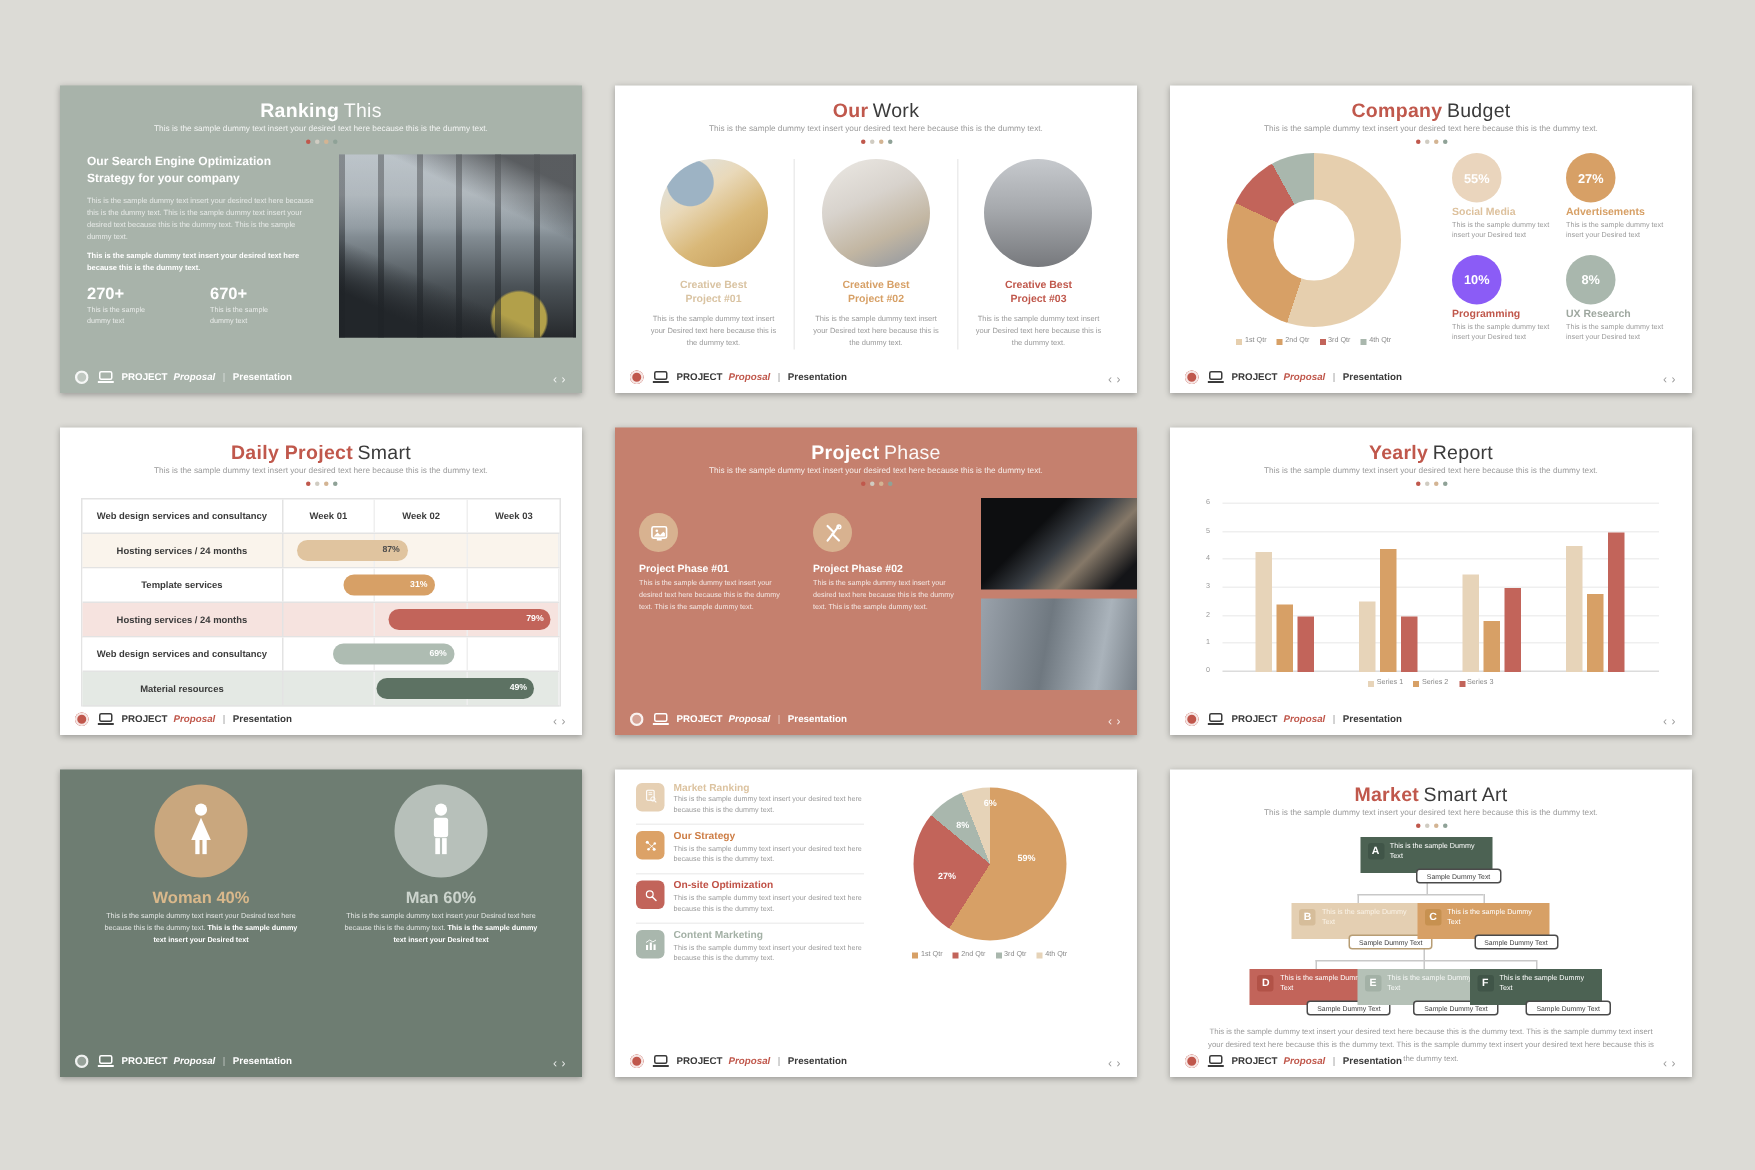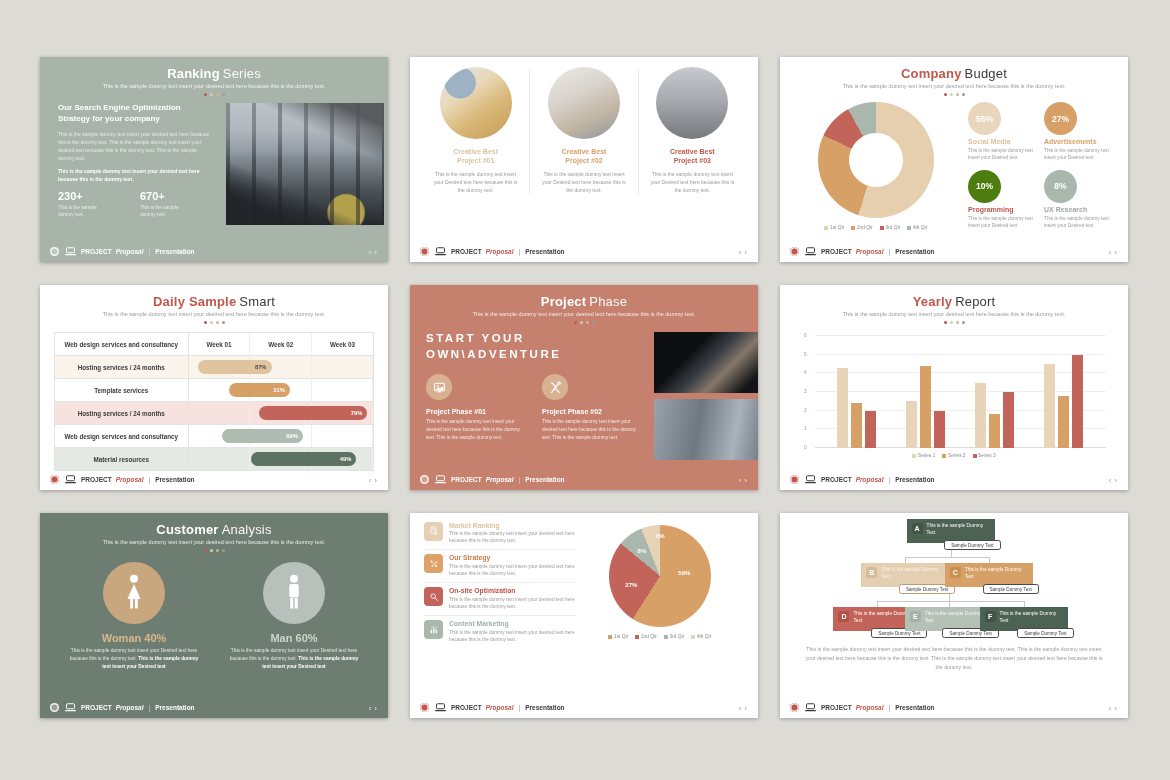--- a/index.html
+++ b/index.html
@@ -163,37 +163,37 @@
   .cl { position:absolute; background:#c8c8c8; }
   .sa-par { font-size:5.2px; color:#9a9a9a; line-height:1.7; text-align:center; padding:2px 22px 0; }
 </style>
 </head>
 <body>
 
 <div class="grid">
 
   <div class="slide sage dark">
     <div class="slide-header">
-      <div class="slide-title"><span class="tp1">Ranking</span><span class="tp2">Series</span></div>
+      <div class="slide-title"><span class="tp1">Ranking</span><span class="tp2">This</span></div>
       <div class="subtitle">This is the sample dummy text insert your desired text here because this is the dummy text.</div>
       <div class="dots">
           <span class="dot" style="background: rgb(192, 88, 76);"></span>
           <span class="dot" style="background: rgb(208, 204, 194);"></span>
           <span class="dot" style="background: rgb(211, 180, 147);"></span>
           <span class="dot" style="background: rgb(143, 162, 151);"></span>
         </div>
     </div>
     <div class="bm-body">
       <div class="bm-left">
         <div class="bm-h">Our Search Engine Optimization Strategy for your company</div>
         <div class="bm-p">This is the sample dummy text insert your desired text here because this is the dummy text. This is the sample dummy text insert your desired text because this is the dummy text. This is the sample dummy text.</div>
         <div class="bm-pb">This is the sample dummy text insert your desired text here because this is the dummy text.</div>
         <div class="bm-stats">
           <div>
-            <div class="bm-val">230+</div>
+            <div class="bm-val">270+</div>
             <div class="bm-cap">This is the sample dummy text</div>
           </div>
           <div>
             <div class="bm-val">670+</div>
             <div class="bm-cap">This is the sample dummy text</div>
           </div>
         </div>
       </div>
       <div class="bm-photo"></div>
     </div>
@@ -207,20 +207,30 @@
         </span>
         <span class="fb">PROJECT</span>
         <span class="fa">Proposal</span>
         <span class="fs">|</span>
         <span class="fp">Presentation</span>
       </div>
     <div class="nav"><span>‹</span><span>›</span></div>
   </div>
 
   <div class="slide">
+    <div class="slide-header">
+      <div class="slide-title"><span class="tp1">Our</span><span class="tp2">Work</span></div>
+      <div class="subtitle">This is the sample dummy text insert your desired text here because this is the dummy text.</div>
+      <div class="dots">
+          <span class="dot" style="background: rgb(192, 88, 76);"></span>
+          <span class="dot" style="background: rgb(208, 204, 194);"></span>
+          <span class="dot" style="background: rgb(211, 180, 147);"></span>
+          <span class="dot" style="background: rgb(143, 162, 151);"></span>
+        </div>
+    </div>
     <div class="ow-body">
         <div class="project">
           <div class="pphoto p0"></div>
           <div class="pname" style="color: rgb(217, 195, 162);">Creative Best
 Project #01</div>
           <div class="pdesc">This is the sample dummy text insert your Desired text here because this is the dummy text.</div>
         </div>
         <div class="project">
           <div class="pphoto p1"></div>
           <div class="pname" style="color: rgb(215, 160, 102);">Creative Best
@@ -288,21 +298,21 @@
             <div class="circle" style="background: rgb(234, 213, 189);">55%</div>
             <div class="slabel" style="color: rgb(221, 193, 157);">Social Media</div>
             <div class="sdesc">This is the sample dummy text insert your Desired text</div>
           </div>
           <div class="stat">
             <div class="circle" style="background: rgb(215, 160, 102);">27%</div>
             <div class="slabel" style="color: rgb(215, 160, 102);">Advertisements</div>
             <div class="sdesc">This is the sample dummy text insert your Desired text</div>
           </div>
           <div class="stat">
-            <div class="circle" style="background: #4d7c0f;">10%</div>
+            <div class="circle" style="background: #8b5cf6;">10%</div>
             <div class="slabel" style="color: rgb(192, 88, 76);">Programming</div>
             <div class="sdesc">This is the sample dummy text insert your Desired text</div>
           </div>
           <div class="stat">
             <div class="circle" style="background: rgb(169, 183, 173);">8%</div>
             <div class="slabel" style="color: rgb(159, 168, 160);">UX Research</div>
             <div class="sdesc">This is the sample dummy text insert your Desired text</div>
           </div>
         </div>
     </div>
@@ -317,21 +327,21 @@
         <span class="fb">PROJECT</span>
         <span class="fa">Proposal</span>
         <span class="fs">|</span>
         <span class="fp">Presentation</span>
       </div>
     <div class="nav"><span>‹</span><span>›</span></div>
   </div>
 
   <div class="slide">
     <div class="slide-header">
-      <div class="slide-title"><span class="tp1">Daily Sample</span><span class="tp2">Smart</span></div>
+      <div class="slide-title"><span class="tp1">Daily Project</span><span class="tp2">Smart</span></div>
       <div class="subtitle">This is the sample dummy text insert your desired text here because this is the dummy text.</div>
       <div class="dots">
           <span class="dot" style="background: rgb(192, 88, 76);"></span>
           <span class="dot" style="background: rgb(208, 204, 194);"></span>
           <span class="dot" style="background: rgb(211, 180, 147);"></span>
           <span class="dot" style="background: rgb(143, 162, 151);"></span>
         </div>
     </div>
     <div class="ptable" id="gantt">
         <div class="trow">
@@ -410,24 +420,20 @@
       <div class="subtitle">This is the sample dummy text insert your desired text here because this is the dummy text.</div>
       <div class="dots">
           <span class="dot" style="background: rgb(192, 88, 76);"></span>
           <span class="dot" style="background: rgb(208, 204, 194);"></span>
           <span class="dot" style="background: rgb(211, 180, 147);"></span>
           <span class="dot" style="background: rgb(143, 162, 151);"></span>
         </div>
     </div>
     <div class="pp-body">
       <div class="pp-left">
-        <div class="headline">
-          <div>START YOUR</div>
-          <div>OWN\ADVENTURE</div>
-        </div>
         <div class="phases">
           <div class="phase">
             <div class="icon-circle">
               <svg width="13" height="13" viewBox="0 0 24 24">
                   <rect x="3" y="4" width="18" height="14" rx="2" fill="none" stroke="#fff" stroke-width="2"></rect>
                   <circle cx="9" cy="9" r="1.6" fill="#fff"></circle>
                   <path d="M5 16 L10 11 L13 14 L17 10 L19 12 V16 Z" fill="#fff"></path>
                   <rect x="9" y="19" width="6" height="2" fill="#fff"></rect>
                 </svg>
             </div>
@@ -548,30 +554,20 @@
         </span>
         <span class="fb">PROJECT</span>
         <span class="fa">Proposal</span>
         <span class="fs">|</span>
         <span class="fp">Presentation</span>
       </div>
     <div class="nav"><span>‹</span><span>›</span></div>
   </div>
 
   <div class="slide darkgreen dark">
-    <div class="slide-header">
-      <div class="slide-title"><span class="tp1">Customer</span><span class="tp2">Analysis</span></div>
-      <div class="subtitle">This is the sample dummy text insert your desired text here because this is the dummy text.</div>
-      <div class="dots">
-          <span class="dot" style="background: rgb(192, 88, 76);"></span>
-          <span class="dot" style="background: rgb(208, 204, 194);"></span>
-          <span class="dot" style="background: rgb(211, 180, 147);"></span>
-          <span class="dot" style="background: rgb(143, 162, 151);"></span>
-        </div>
-    </div>
     <div class="ca-body">
       <div class="person">
         <div class="pcircle" id="circleW" style="background: rgb(201, 167, 126);">
           <svg width="30" height="38" viewBox="0 0 24 32">
               <circle cx="12" cy="4" r="3.4" fill="#fff"></circle>
               <path d="M12 8.5 L17.5 21 L6.5 21 Z" fill="#fff"></path>
               <rect x="8.8" y="21" width="2.4" height="8" fill="#fff"></rect>
               <rect x="12.8" y="21" width="2.4" height="8" fill="#fff"></rect>
             </svg>
         </div>
@@ -704,20 +700,30 @@
         </span>
         <span class="fb">PROJECT</span>
         <span class="fa">Proposal</span>
         <span class="fs">|</span>
         <span class="fp">Presentation</span>
       </div>
     <div class="nav"><span>‹</span><span>›</span></div>
   </div>
 
   <div class="slide">
+    <div class="slide-header">
+      <div class="slide-title"><span class="tp1">Market</span><span class="tp2">Smart Art</span></div>
+      <div class="subtitle">This is the sample dummy text insert your desired text here because this is the dummy text.</div>
+      <div class="dots">
+          <span class="dot" style="background: rgb(192, 88, 76);"></span>
+          <span class="dot" style="background: rgb(208, 204, 194);"></span>
+          <span class="dot" style="background: rgb(211, 180, 147);"></span>
+          <span class="dot" style="background: rgb(143, 162, 151);"></span>
+        </div>
+    </div>
     <div class="org" id="org">
       <div class="cl" style="left:49%; top:24px; width:1px; height:14px;"></div>
       <div class="cl" style="left:36%; top:38px; width:24%; height:1px;"></div>
       <div class="cl" style="left:36%; top:38px; width:1px; height:6px;"></div>
       <div class="cl" style="left:60%; top:38px; width:1px; height:6px;"></div>
       <div class="cl" style="left:48.5%; top:68px; width:1px; height:14px;"></div>
       <div class="cl" style="left:28%; top:82px; width:42%; height:1px;"></div>
       <div class="cl" style="left:28%; top:82px; width:1px; height:6px;"></div>
       <div class="cl" style="left:48.5%; top:82px; width:1px; height:6px;"></div>
       <div class="cl" style="left:70%; top:82px; width:1px; height:6px;"></div>

